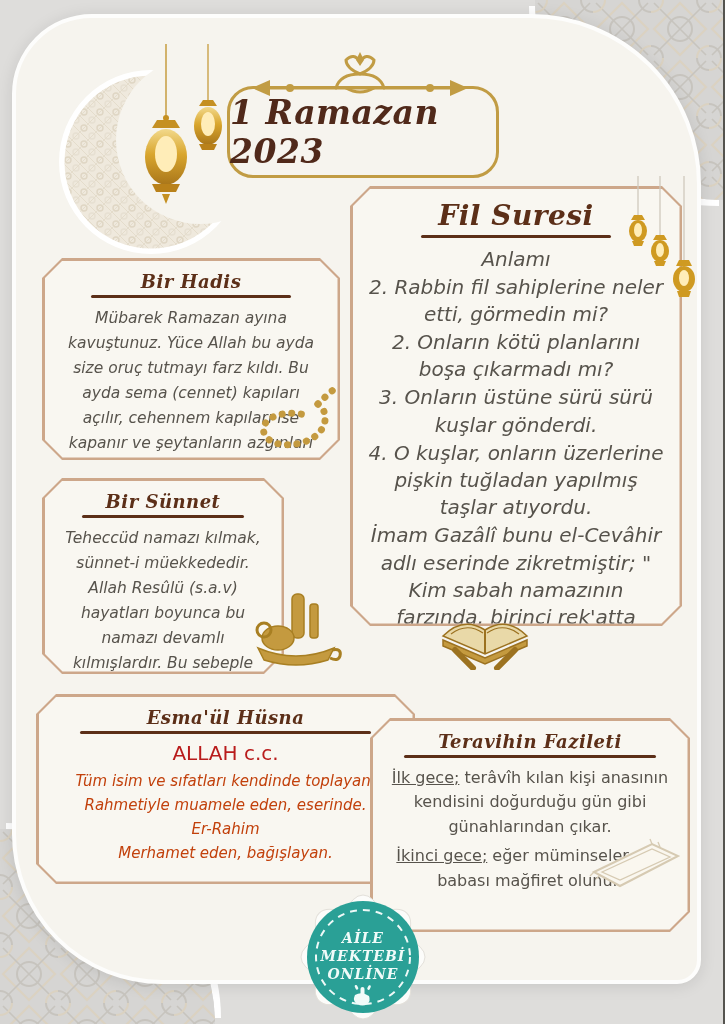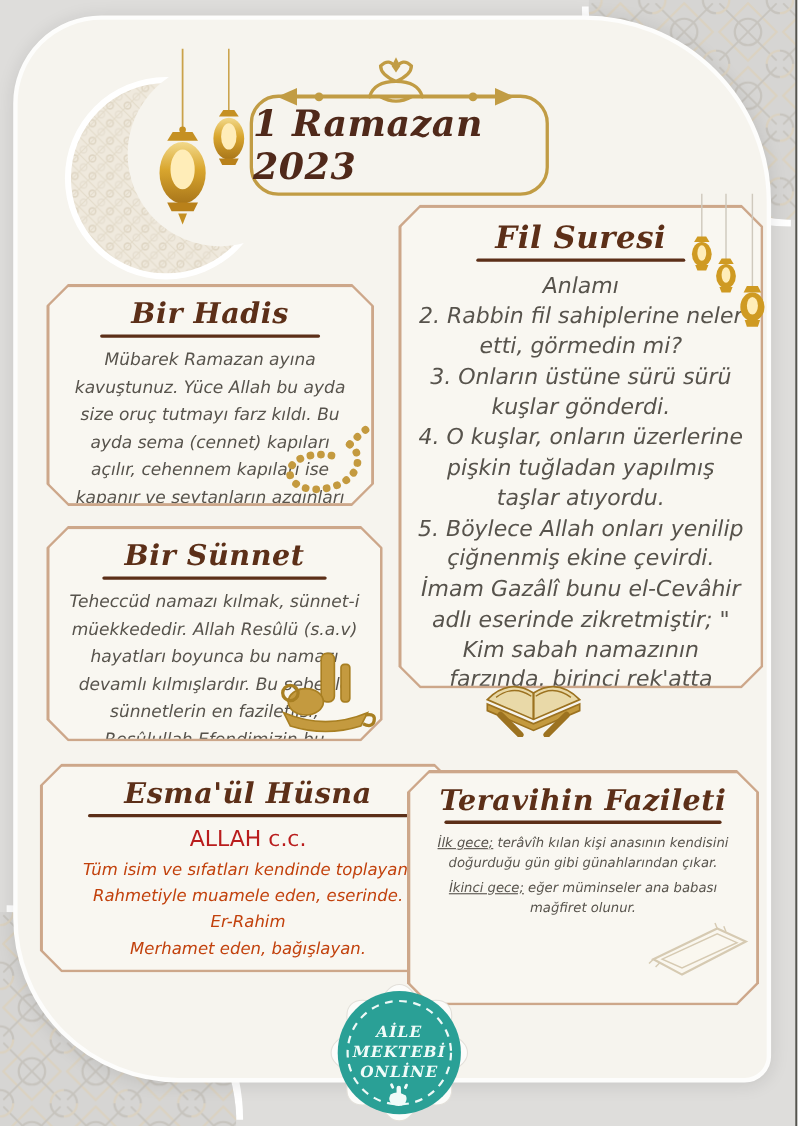--- a/index.html
+++ b/index.html
@@ -30,36 +30,36 @@
   .ornament{position:absolute;left:250px;top:50px;}
 
   
   .panel{position:absolute;background:#cda78a;
          clip-path:polygon(20px 0,calc(100% - 20px) 0,100% 20px,100% calc(100% - 20px),
                    calc(100% - 20px) 100%,20px 100%,0 calc(100% - 20px),0 20px);}
   .panel-inner{position:absolute;inset:2.5px;background:#f9f7f1;text-align:center;
          clip-path:polygon(18px 0,calc(100% - 18px) 0,100% 18px,100% calc(100% - 18px),
                    calc(100% - 18px) 100%,18px 100%,0 calc(100% - 18px),0 18px);}
   .p-hadis  {left:42px; top:258px;width:298px;height:202px;}
-  .p-fil    {left:350px;top:186px;width:332px;height:440px;margin-left:12px;}
-  .p-sunnet {left:42px; top:478px;width:306px;height:196px;}
+  .p-fil    {left:350px;top:186px;width:332px;height:440px;}
+  .p-sunnet {left:42px; top:478px;width:242px;height:196px;}
   .p-esma   {left:36px; top:694px;width:379px;height:190px;}
-  .p-teravih{left:370px;top:700px;width:320px;height:214px;}
+  .p-teravih{left:370px;top:718px;width:320px;height:214px;}
 
   .panel-title{margin:10px 0 0;font-family:"DejaVu Serif",serif;font-style:italic;font-weight:700;
-               font-size:26px;color:#5c2f18;letter-spacing:.5px;}
+               font-size:18px;color:#5c2f18;letter-spacing:.5px;}
   .rule{width:68%;height:3px;background:#5c2f18;margin:3px auto 8px;border-radius:2px;}
 
   .body{margin:0;padding:0 16px;font-style:italic;font-size:15.5px;line-height:1.62;color:#57534c;}
   .src{margin:2px 0 0;font-style:italic;font-size:15.5px;color:#57534c;}
 
   .fil-line{margin:1px 0;padding:0 14px;font-style:italic;font-size:20px;line-height:1.36;color:#57534c;}
   .esma-line{margin:0;padding:0 10px;font-style:italic;font-size:15px;line-height:1.6;color:#c2410c;}
   .esma-caps{font-style:normal;font-size:20px;color:#b91c1c;}
-  .ter-p{margin:4px 0;padding:0 16px;font-style:italic;font-size:12px;line-height:1.55;color:#57534c;}
+  .ter-p{margin:4px 0;padding:0 16px;font-size:16px;line-height:1.55;color:#57534c;}
   .u{text-decoration:underline;}
 
   .icon-abs{position:absolute;z-index:8;}
 </style>
 </head>
 <body>
 
 <div class="page">
 
   <svg width="0" height="0" style="position:absolute">
@@ -169,23 +169,23 @@
         <path d="M66 22 C 72 16, 78 10, 84 6" stroke-dasharray="0.1 9.5"></path>
       </g>
     </svg>
 
     <section class="panel p-fil">
       <div class="panel-inner">
         <h2 class="panel-title" style="font-size:28px">Fil Suresi</h2>
         <div class="rule" style="width:58%"></div>
         <p class="fil-line">Anlamı</p>
         <p class="fil-line">2. Rabbin fil sahiplerine neler etti, görmedin mi?</p>
+        <p class="fil-line">2. Onların kötü planlarını boşa çıkarmadı mı?</p>
         <p class="fil-line">3. Onların üstüne sürü sürü kuşlar gönderdi.</p>
         <p class="fil-line">4. O kuşlar, onların üzerlerine pişkin tuğladan yapılmış taşlar atıyordu.</p>
-        <p class="fil-line">5. Böylece Allah onları yenilip çiğnenmiş ekine çevirdi.</p>
         <p class="fil-line">İmam Gazâlî bunu el-Cevâhir adlı eserinde zikretmiştir; " Kim sabah namazının farzında, birinci rek'atta Fâtiha ile Elemneşrahleke 'yi, ikinci rek'atta da Fâtiha ile Fîl sûresini okursa ona hiçbir düşman zarar veremez."</p>
       </div>
     </section>
 
     <svg class="icon-abs" style="left:616px;top:176px" width="96" height="130" viewBox="0 0 96 130">
       <g stroke="#cfc9bd" stroke-width="1.3">
         <line x1="22" y1="0" x2="22" y2="42"></line>
           <line x1="44" y1="0" x2="44" y2="62"></line>
           <line x1="68" y1="0" x2="68" y2="88"></line>
       </g>

